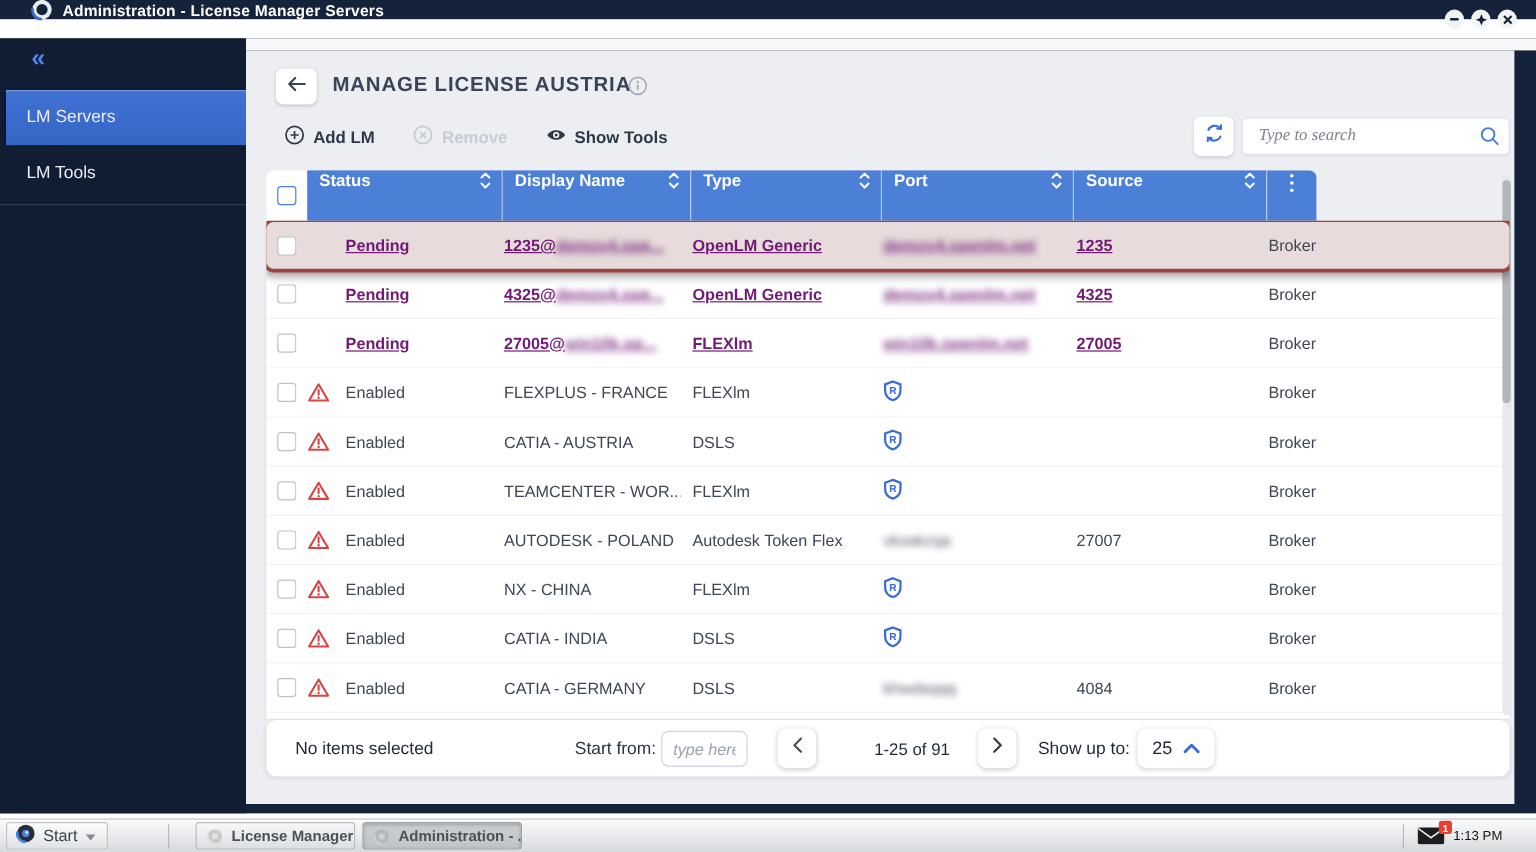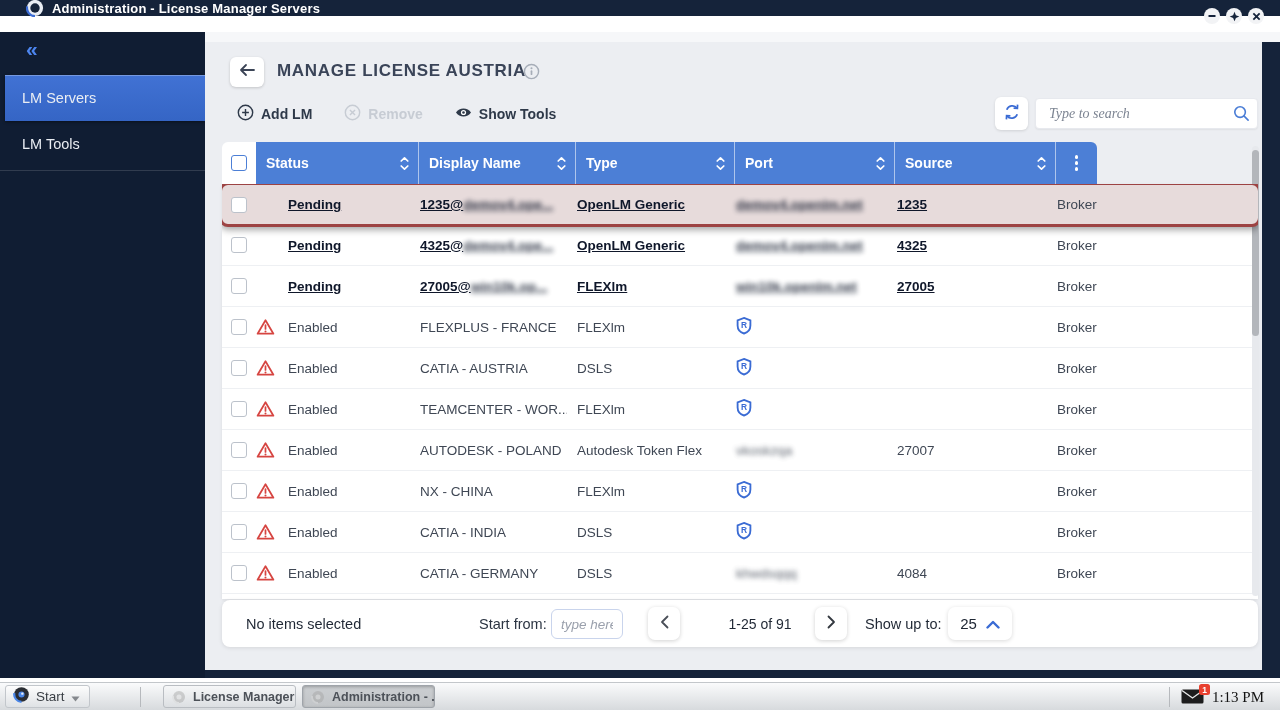--- a/index.html
+++ b/index.html
@@ -39,37 +39,37 @@
 .refresh-btn { position:absolute; left:790px; top:55px; width:33px; height:33px; background:#fff; border-radius:6px; box-shadow:0 1px 3px rgba(0,0,0,.12); display:flex; align-items:center; justify-content:center; cursor:pointer; }
 .searchbox { position:absolute; left:830px; top:56px; width:223px; height:31px; background:#fff; border:1px solid #e7e9ee; border-radius:4px; box-shadow:0 1px 2px rgba(0,0,0,.06); display:flex; align-items:center; }
 .searchbox input { flex:1; border:0; outline:0; background:transparent; padding:0 6px 0 13px; font-family:Liberation Serif, serif; font-size:14px; color:#333; }
 .searchbox input::placeholder { font-style:italic; color:#7c8492; }
 .search-ic { margin-right:10px; display:flex; }
 
 
 .table { position:absolute; left:17px; top:100px; width:1036px; }
 .thead { display:flex; height:42px; }
 .th-check { width:34px; background:#fff; border-top-left-radius:6px; display:flex; align-items:center; justify-content:center; }
-.th { background:#4c7fd6; color:#fff; display:flex; align-items:center; justify-content:space-between; padding:0 8px 0 10px; border-right:1px solid rgba(255,255,255,.55); cursor:pointer; }
+.th { background:#4c7fd6; color:#fff; display:flex; justify-content:space-between; padding:0 8px 0 10px; border-right:1px solid rgba(255,255,255,.55); cursor:pointer; }
 .th-label { font-size:14px; font-weight:bold; }
 .th.c-menu { border-right:0; border-top-right-radius:6px; justify-content:center; padding:0; }
 .sort { display:flex; }
 .dots i { display:block; width:3.5px; height:3.5px; border-radius:50%; background:#fff; margin:2.6px auto; }
 
 .c-status{width:163px} .c-display{width:157px} .c-type{width:159px} .c-host{width:161px} .c-port{width:160px} .c-source{width:161px} .c-menu{width:41px}
 
 .tbl-clip { height:415px; overflow:hidden; background:#fff; box-shadow:0 1px 3px rgba(0,0,0,.08); }
 .row { display:flex; height:41px; background:#fff; border-bottom:1px solid #eef0f3; }
 .cell { display:flex; align-items:center; padding-left:10px; font-size:13.5px; color:#3f4754; overflow:hidden; white-space:nowrap; }
 .cell.c-check { padding-left:9px; }
 .cell.c-status { padding-left:9px; }
 .checkbox { width:16px; height:16px; border:1.6px solid #bcc2cb; border-radius:3px; background:#fff; cursor:pointer; flex:none; }
 .checkbox.header-checkbox { border-color:#4c7fd6; }
 .icon-slot { width:19px; margin-right:13px; display:flex; justify-content:center; flex:none; }
-.lnk { color:#0f172a; font-weight:bold; text-decoration:underline; cursor:pointer; }
+.lnk { color:#701a75; font-weight:bold; text-decoration:underline; cursor:pointer; }
 .blur { filter:blur(2.6px); opacity:.85; }
 .row.hl { position:relative; z-index:2; height:45px; margin:-2px -3px; width:1042px; border:3px solid #9d4343; border-radius:9px; background:#e7dbdb; box-shadow:0 3px 7px rgba(0,0,0,.35); }
 .row.hl .cell { background:transparent; }
 .row-partial { height:5px; background:#fff; }
 
 
 .vtrack { position:absolute; right:3px; top:104px; width:7px; height:450px; background:#e7e9ed; border-radius:4px; }
 .vthumb { position:absolute; right:3px; top:108px; width:7px; height:186px; background:#b3b6bb; border-radius:4px; cursor:pointer; }
 
 
@@ -91,21 +91,21 @@
 .taskbar { position:absolute; top:682px; left:0; width:1280px; height:28px; background:linear-gradient(180deg,#fafbfc,#d7dadd); border-top:1px solid #c3c7cb; }
 .start-btn { position:absolute; left:5px; top:2px; height:23px; display:flex; align-items:center; gap:6px; padding:0 9px 0 7px; border:1px solid #c2c6cb; border-radius:3px; background:linear-gradient(180deg,#fdfdfd,#dfe2e5); cursor:pointer; }
 .start-lbl { font-size:13.5px; color:#3a3f45; }
 .tb-div { position:absolute; top:4px; width:1px; height:20px; background:#b6b9bd; }
 .task-btn { position:absolute; top:2px; height:23px; width:133px; display:flex; align-items:center; gap:7px; padding:0 8px; border:1px solid #b9bdc2; border-radius:3px; background:linear-gradient(180deg,#f6f7f8,#dcdfe2); cursor:pointer; overflow:hidden; }
 .task-btn.active { background:linear-gradient(180deg,#cbced1,#c2c5c8); box-shadow:inset 0 1px 3px rgba(0,0,0,.25); border-color:#9fa4aa; }
 .task-lbl { font-size:12.5px; font-weight:600; color:#4c5158; white-space:nowrap; }
 .ghost-logo { opacity:.45; filter:grayscale(1); flex:none; display:flex; }
 .mail-wrap { position:absolute; right:76px; top:6px; cursor:pointer; }
 .mail-badge { position:absolute; right:-6px; top:-5px; min-width:11px; height:11px; background:#e8402f; color:#fff; font-size:8.5px; font-weight:bold; border-radius:2.5px; display:flex; align-items:center; justify-content:center; padding:0 2px; }
-.clock { position:absolute; right:16px; top:0; height:28px; display:flex; align-items:center; font-size:15px; color:#121212;font-family:Liberation Serif, serif; }
+.clock { position:absolute; right:28px; top:0; height:28px; display:flex; align-items:center; font-size:11px; color:#121212; }
 </style>
 </head>
 <body>
 
 <div id="stage">
 
   <div class="titlebar">
     <span class="tb-logo">
       <svg width="18" height="18" viewBox="0 0 20 20">
           <circle cx="10" cy="10" r="9" fill="#e9edf4"></circle>

